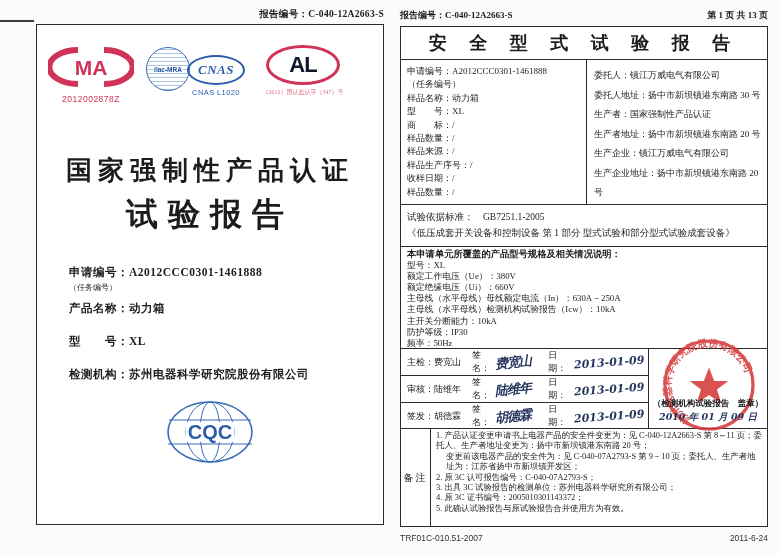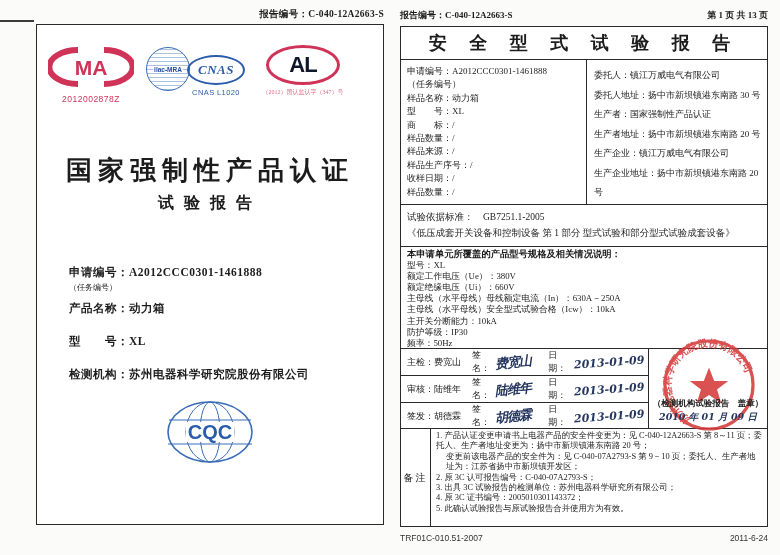--- a/index.html
+++ b/index.html
@@ -47,21 +47,21 @@
     width:74px; height:40px; border-radius:50%;
     border:3px solid #d03358; margin:0 auto;
     display:flex; align-items:center; justify-content:center;
   }
   .al-text { font-size:22px; font-weight:bold; color:#0f172a; font-family:"Liberation Sans",sans-serif; letter-spacing:-1px; }
   .al-cert { font-size:6px; color:#e06a86; margin-top:3px; white-space:nowrap; }
 
   .lp-title1 { position:absolute; left:0; top:128px; width:100%; text-align:center;
     font-size:26px; font-weight:bold; letter-spacing:6px; }
   .lp-title2 { position:absolute; left:0; top:168px; width:100%; text-align:center;
-    font-size:16px; font-weight:bold; letter-spacing:10px; }
+    font-size:32px; font-weight:bold; letter-spacing:10px; }
   .lp-checks { position:absolute; left:0; top:206px; width:100%; text-align:center;
     font-size:9px; font-weight:bold; letter-spacing:1px; }
 
   .lp-fields { position:absolute; left:32px; top:240px; width:300px; font-size:11.5px; font-weight:bold; }
   .lp-field { margin-bottom:4px; letter-spacing:.5px; }
   .lp-task { font-size:8px; font-weight:normal; margin:-2px 0 8px 0; }
   .lp-gap { height:14px; }
 
   .cqc-block { position:absolute; left:0; top:374px; width:100%; text-align:center; }
 
@@ -219,21 +219,21 @@
     <div>《低压成套开关设备和控制设备 第 1 部分 型式试验和部分型式试验成套设备》</div>
   </div>
 
 
   <div class="rp-row rp-spec">
     <div class="spec-title">本申请单元所覆盖的产品型号规格及相关情况说明：</div>
     <div>型号：XL</div>
     <div>额定工作电压（Ue）：380V</div>
     <div>额定绝缘电压（Ui）：660V</div>
     <div>主母线（水平母线）母线额定电流（In）：630A－250A</div>
-    <div>主母线（水平母线）安全型式试验合格（Icw）：10kA</div>
+    <div>主母线（水平母线）检测机构试验报告（Icw）：10kA</div>
     <div>主开关分断能力：10kA</div>
     <div>防护等级：IP30</div>
     <div>频率：50Hz</div>
   </div>
 
   <div class="rp-row rp-sig-zone">
     <div class="rp-sig-left">
       <div class="sig-row">
         <span class="sig-role"><span>主检：</span><span>费宽山</span></span>
         <span class="sig-label">签名：</span>

